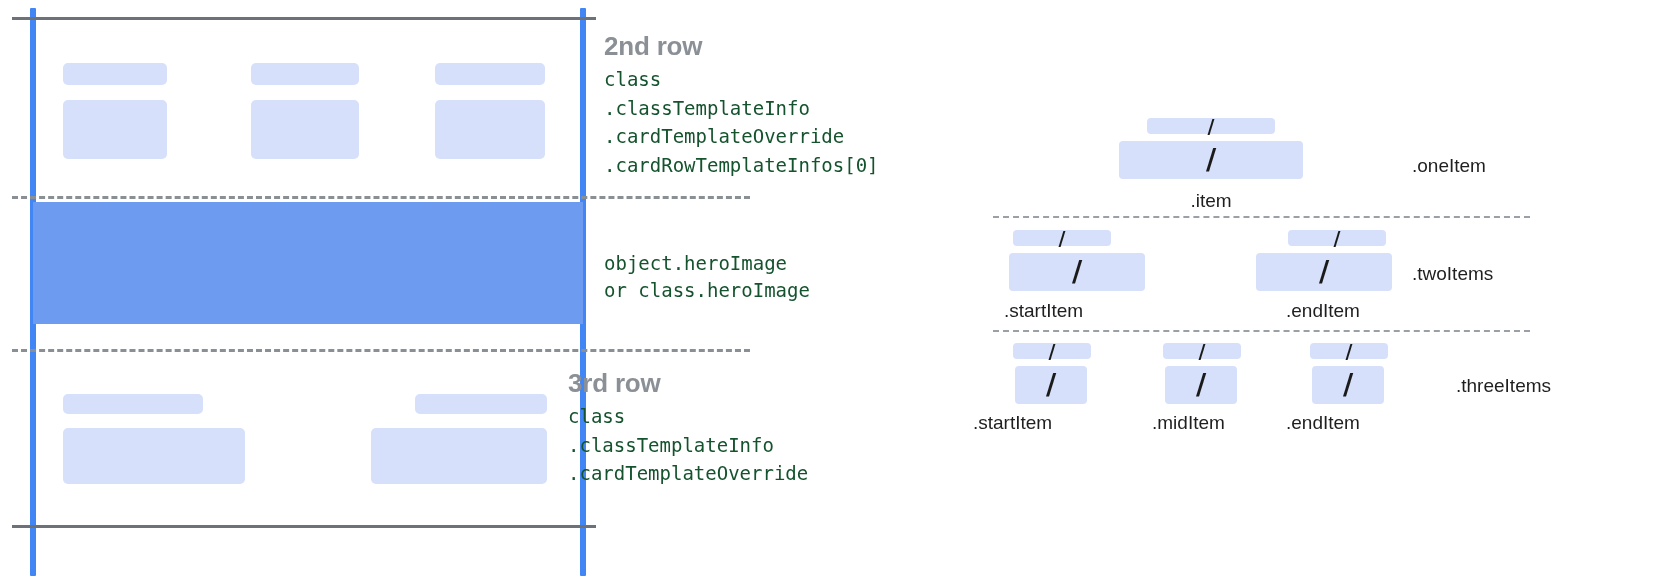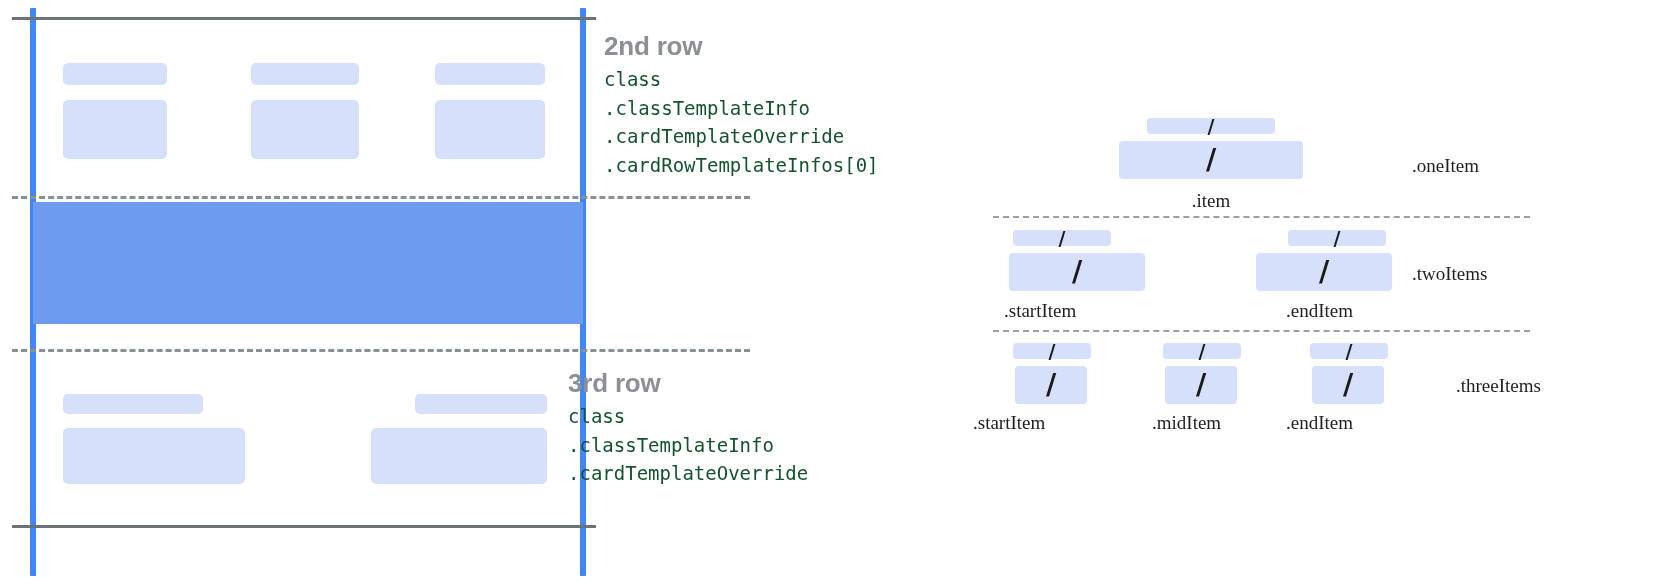--- a/index.html
+++ b/index.html
@@ -50,21 +50,21 @@
   .rbox .slash {
     font-family: "DejaVu Sans", sans-serif;
     font-weight: 700; color: #1a1a1a; line-height: 1;
     display: block;
   }
   .rbox.small .slash { font-size: 19px; }
   .rbox.big   .slash { font-size: 28px; }
 
   .rlabel {
     position: absolute;
-    font-family: Liberation Serif, serif;
+    font-family: Liberation Sans, sans-serif;
     font-size: 19px; color: #1f1f1f; white-space: pre;
   }
   .rlabel.center { text-align: center; }
 
   .rdash {
     position: absolute; height: 0; border-top: 2px dashed #9aa0a6;
   }
 </style>
 </head>
 <body>
@@ -106,20 +106,24 @@
   </div>
 
   <div class="ann" style="left:604px; top:31px;">
     <div class="rowtitle">2nd row</div>
     <div class="code">class</div>
     <div class="code">.classTemplateInfo</div>
     <div class="code">.cardTemplateOverride</div>
     <div class="code">.cardRowTemplateInfos[0]</div>
   </div>
 
+  <div class="ann plain" style="left:604px; top:250px;">
+    <div class="code">object.heroImage</div>
+    <div class="code">or class.heroImage</div>
+  </div>
 
   <div class="ann" style="left:568px; top:368px;">
     <div class="rowtitle">3rd row</div>
     <div class="code">class</div>
     <div class="code">.classTemplateInfo</div>
     <div class="code">.cardTemplateOverride</div>
   </div>
 
   <div>
 

